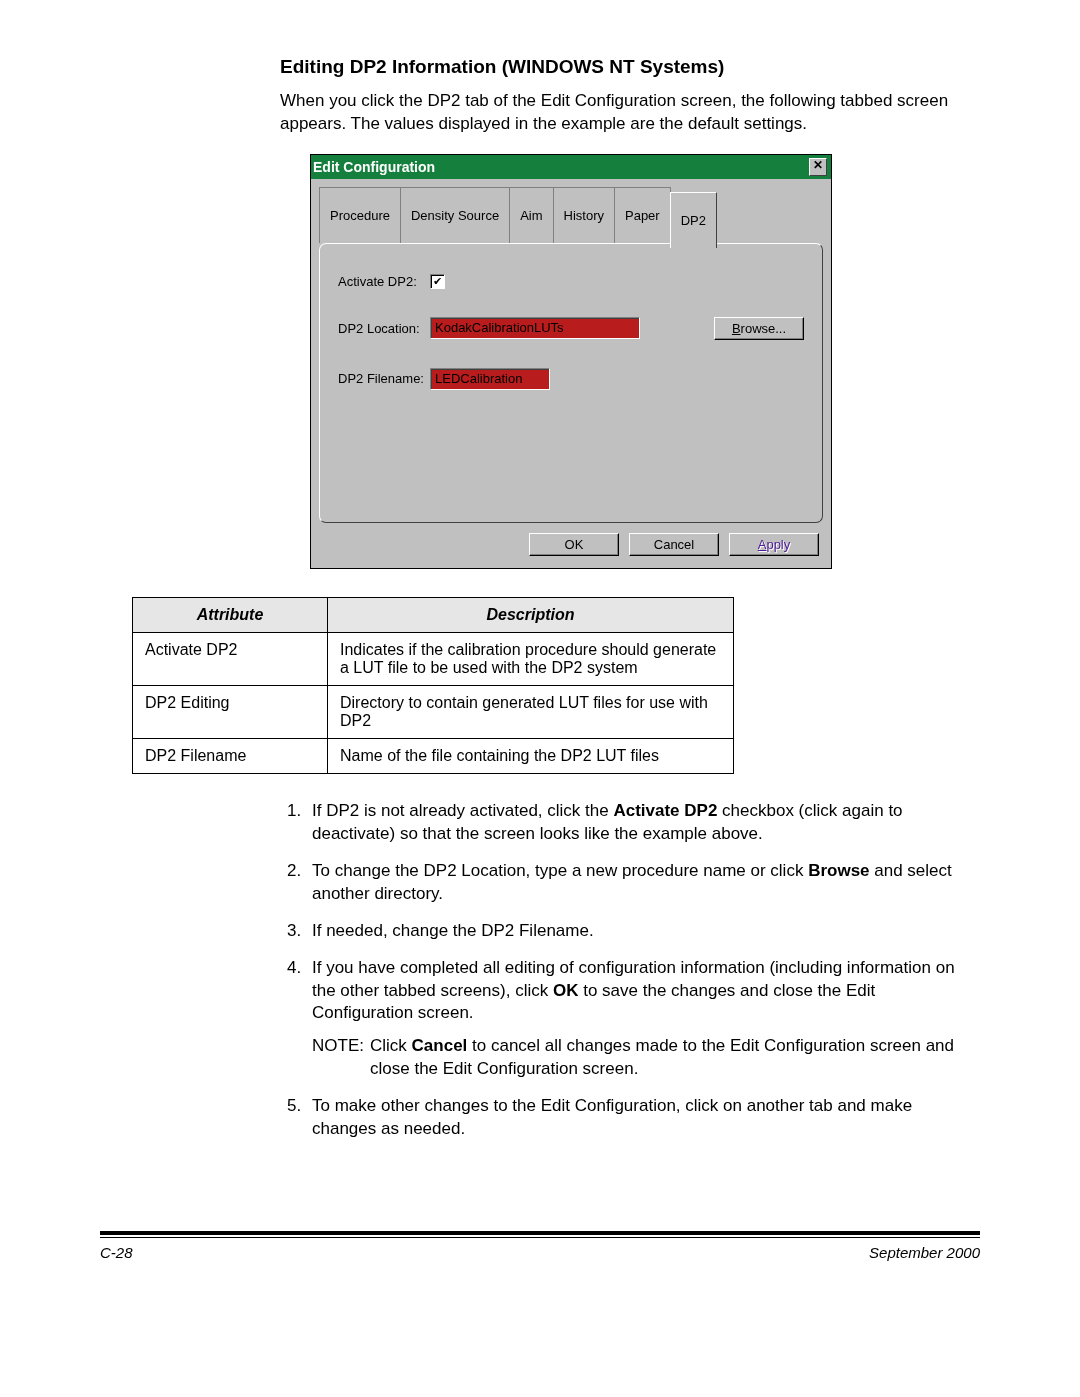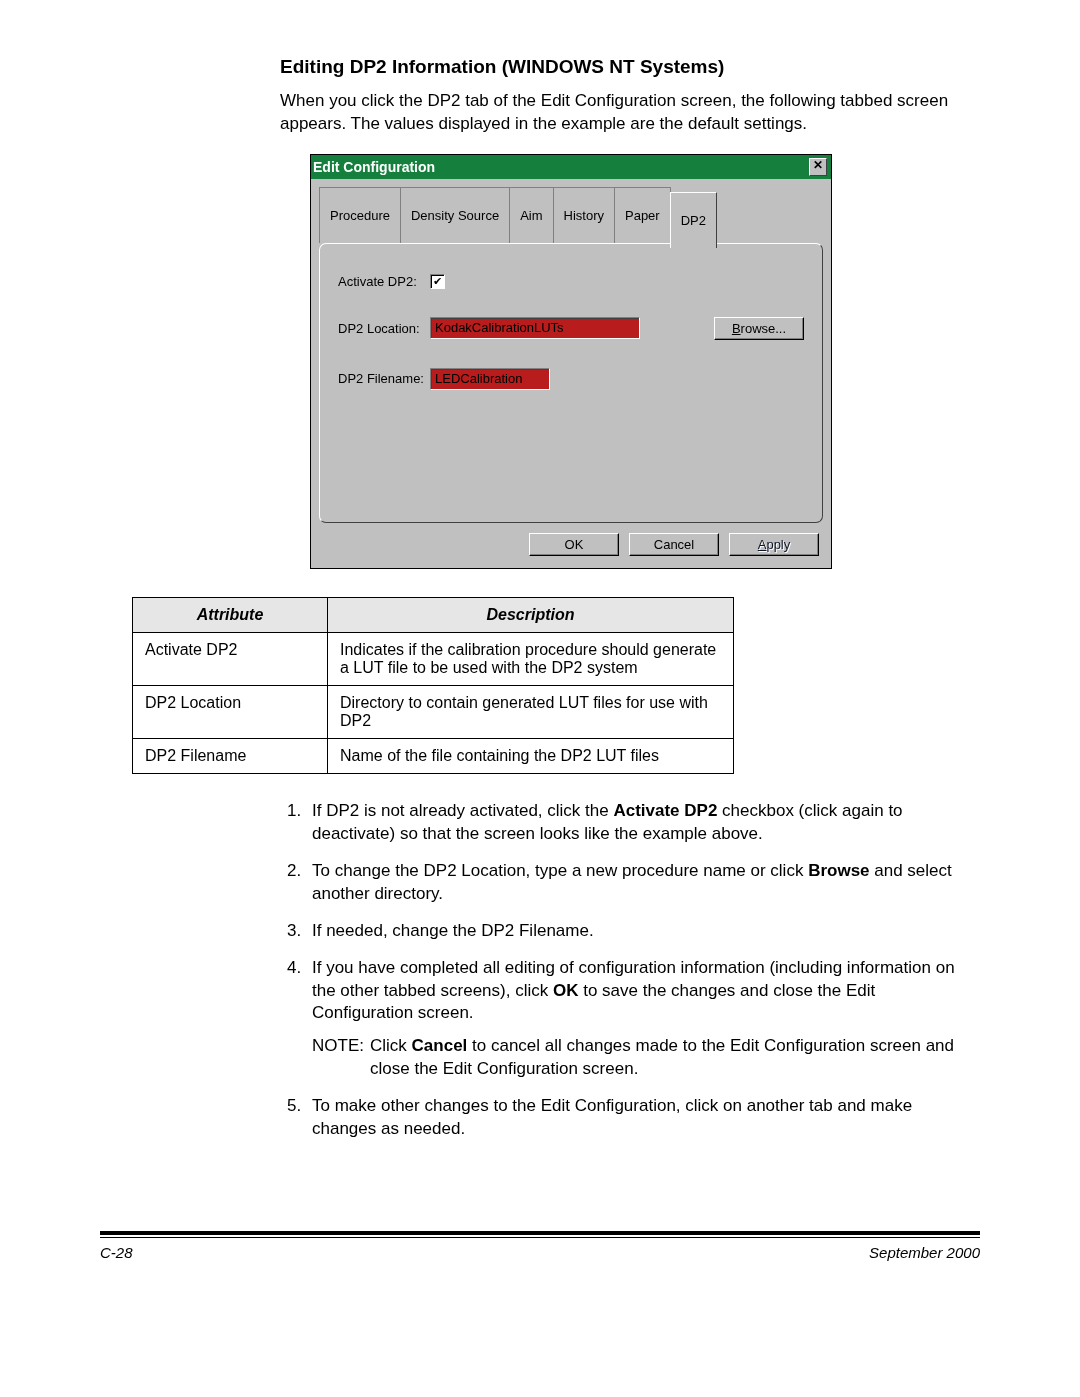--- a/index.html
+++ b/index.html
@@ -139,21 +139,21 @@
     background: #c0c0c0;
     border: 1px solid #fff;
     border-right-color: #000;
     border-bottom-color: #000;
     box-shadow: inset -1px -1px 0 #808080;
     padding: 3px 14px;
     font-size: 13px;
     min-width: 60px;
     text-align: center;
   }
-  .btn.disabled { color: #0f172a; text-shadow: 1px 1px 0 #fff; }
+  .btn.disabled { color: #4c1d95; text-shadow: 1px 1px 0 #fff; }
   .dlg-buttons {
     display: flex;
     justify-content: flex-end;
     gap: 10px;
     padding: 0 12px 12px 0;
   }
   .u { text-decoration: underline; }
 
   
   .attr-table-wrap { margin-left: 32px; margin-right: 0; }
@@ -260,21 +260,21 @@
           <th>Attribute</th>
           <th>Description</th>
         </tr>
       </thead>
       <tbody>
         <tr>
           <td>Activate DP2</td>
           <td>Indicates if the calibration procedure should generate a LUT file to be used with the DP2 system</td>
         </tr>
         <tr>
-          <td>DP2 Location</td>
+          <td>DP2 Editing</td>
           <td>Directory to contain generated LUT files for use with DP2</td>
         </tr>
         <tr>
           <td>DP2 Filename</td>
           <td>Name of the file containing the DP2 LUT files</td>
         </tr>
       </tbody>
     </table>
   </div>
 

